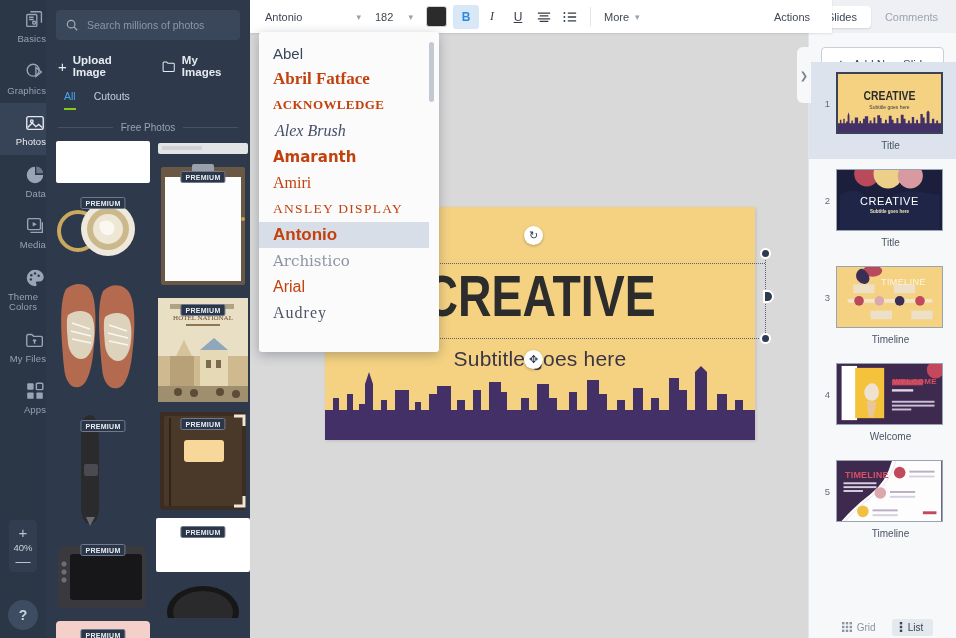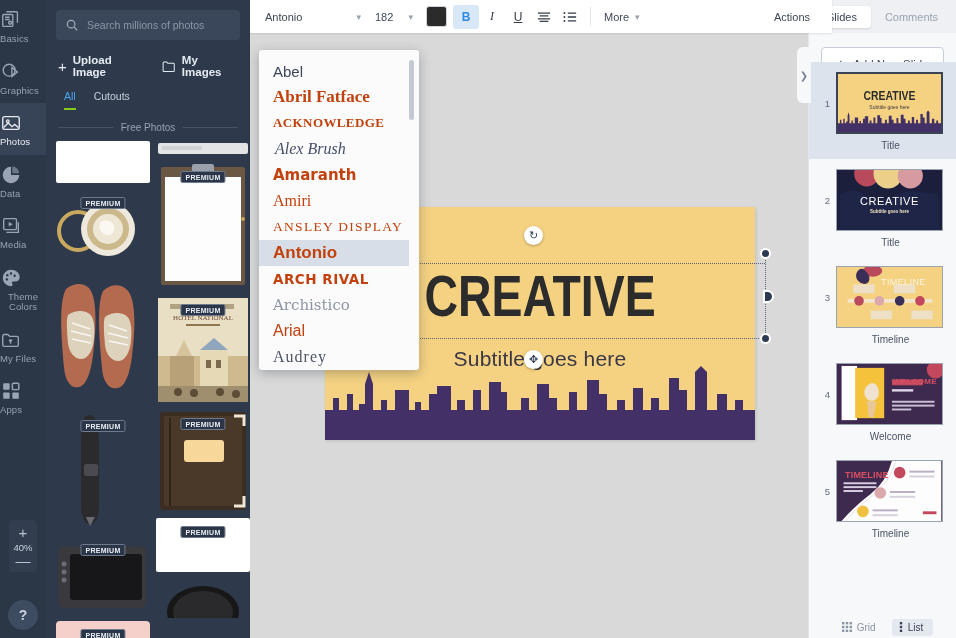--- a/index.html
+++ b/index.html
@@ -12,21 +12,21 @@
   .app { position: relative; width: 956px; height: 638px; }
 
   
   .rail {
     position: absolute; left: 0; top: 0; width: 46px; height: 638px;
     background: #2b3647;
     display: flex; flex-direction: column; align-items: center;
   }
   .rail-item {
     width: 46px; padding: 9px 0 7px 0;
-    display: flex; flex-direction: column; align-items: flex-start; gap: 3px;
+    display: flex; flex-direction: column; align-items: flex-end; gap: 3px;
     color: #9aa4b4; cursor: pointer;
   }
   .rail-item.active { background: #374357; color: #e6eaf0; }
   .rail-item .ri-ico { width: 22px; height: 22px; display:block; }
   .rail-item .ri-lb {
     font-size: 9.5px; line-height: 10.5px; text-align: center;
     letter-spacing: .1px; color: #97a1b1;
   }
   .rail-item.active .ri-lb { color: #e9edf3; }
 
@@ -110,21 +110,21 @@
     align-items:center; justify-content:center; cursor:pointer;
     font-size:12px; color:#353c47;
   }
   .tb-btn.on { background:#d9e8f7; color:#2d8ae0; }
   .tb-divider { width:1px; height:19px; background:#e2e5ea; margin:0 7px; }
   .tb-more { font-size:11px; color:#3f4754; display:flex; align-items:center; gap:6px; cursor:pointer; padding:0 6px;}
   .tb-actions { margin-left:auto; font-size:11px; color:#3f4754; padding-right:14px; cursor:pointer; }
 
   
   .fdrop {
-    position:absolute; left:9px; top:50px; width:160px; height:320px;
+    position:absolute; left:9px; top:32px; width:180px; height:320px;
     background:#fbfbfc; border-radius:3px;
     box-shadow:0 3px 12px rgba(25,35,55,.30); z-index:8; overflow:hidden;
   }
   .fdrop .caret {
     position:absolute; left:62px; top:-6px; width:12px; height:12px;
     background:#fbfbfc; transform:rotate(45deg);
   }
   .flist { position:absolute; inset:8px 10px 0 0; overflow:hidden; }
   .fitem {
     height:26px; padding:0 0 0 14px; display:flex; align-items:center;
@@ -520,21 +520,20 @@
       <div class="caret"></div>
       <div class="flist">
         <div class="fitem" style="font-family:'Liberation Sans',sans-serif;font-size:15px;color:#3c4659;">Abel</div>
         <div class="fitem" style="font-family:'Liberation Serif',serif;font-weight:bold;font-size:17px;">Abril Fatface</div>
         <div class="fitem" style="font-family:'Liberation Serif',serif;font-weight:bold;font-size:13px;letter-spacing:.4px;">ACKNOWLEDGE</div>
         <div class="fitem" style="font-family:'Liberation Serif',serif;font-style:italic;font-size:16px;color:#46506a;padding-left:16px;">Alex Brush</div>
         <div class="fitem" style="font-family:'DejaVu Sans',sans-serif;font-weight:bold;font-size:15px;">Amaranth</div>
         <div class="fitem" style="font-family:'Liberation Serif',serif;font-size:16px;">Amiri</div>
         <div class="fitem" style="font-family:'Liberation Serif',serif;font-size:13.5px;letter-spacing:1.3px;">ANSLEY DISPLAY</div>
         <div class="fitem sel" style="font-family:'Liberation Sans Narrow','Liberation Sans',sans-serif;font-size:17px;font-weight:bold;">Antonio</div>
-        <div class="fitem" style="font-family:'DejaVu Sans',sans-serif;font-weight:bold;font-size:13.5px;letter-spacing:.5px;">ARCH RIVAL</div>
         <div class="fitem" style="font-family:'DejaVu Serif',serif;font-size:15px;color:#8d95a4;">Archistico</div>
         <div class="fitem" style="font-family:'Liberation Sans',sans-serif;font-size:16px;">Arial</div>
         <div class="fitem" style="font-family:'Liberation Serif',serif;font-size:16px;letter-spacing:1px;color:#4d5566;">Audrey</div>
       </div>
       <div class="fscroll"></div>
     </div>
   </div>
 
   <div class="right">
     <div class="right-head">

